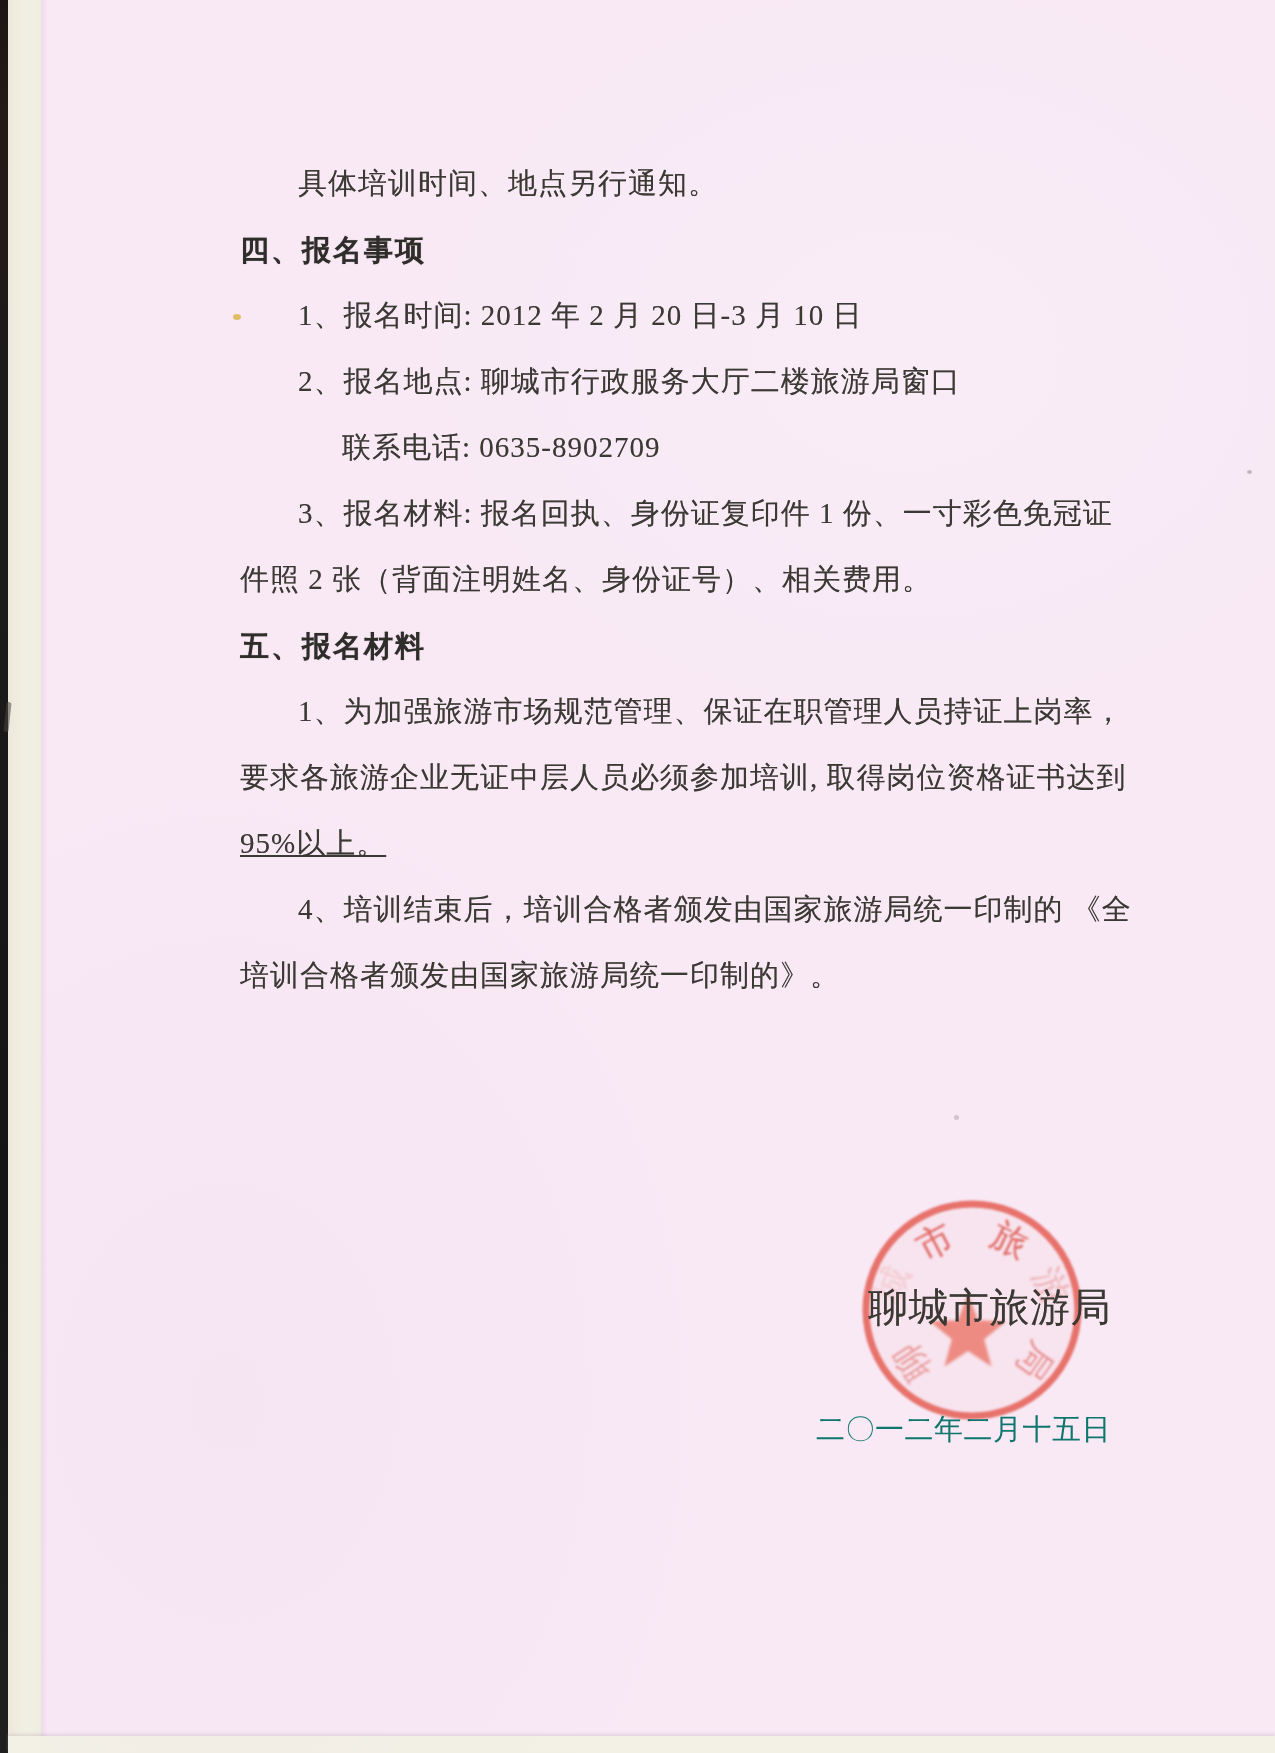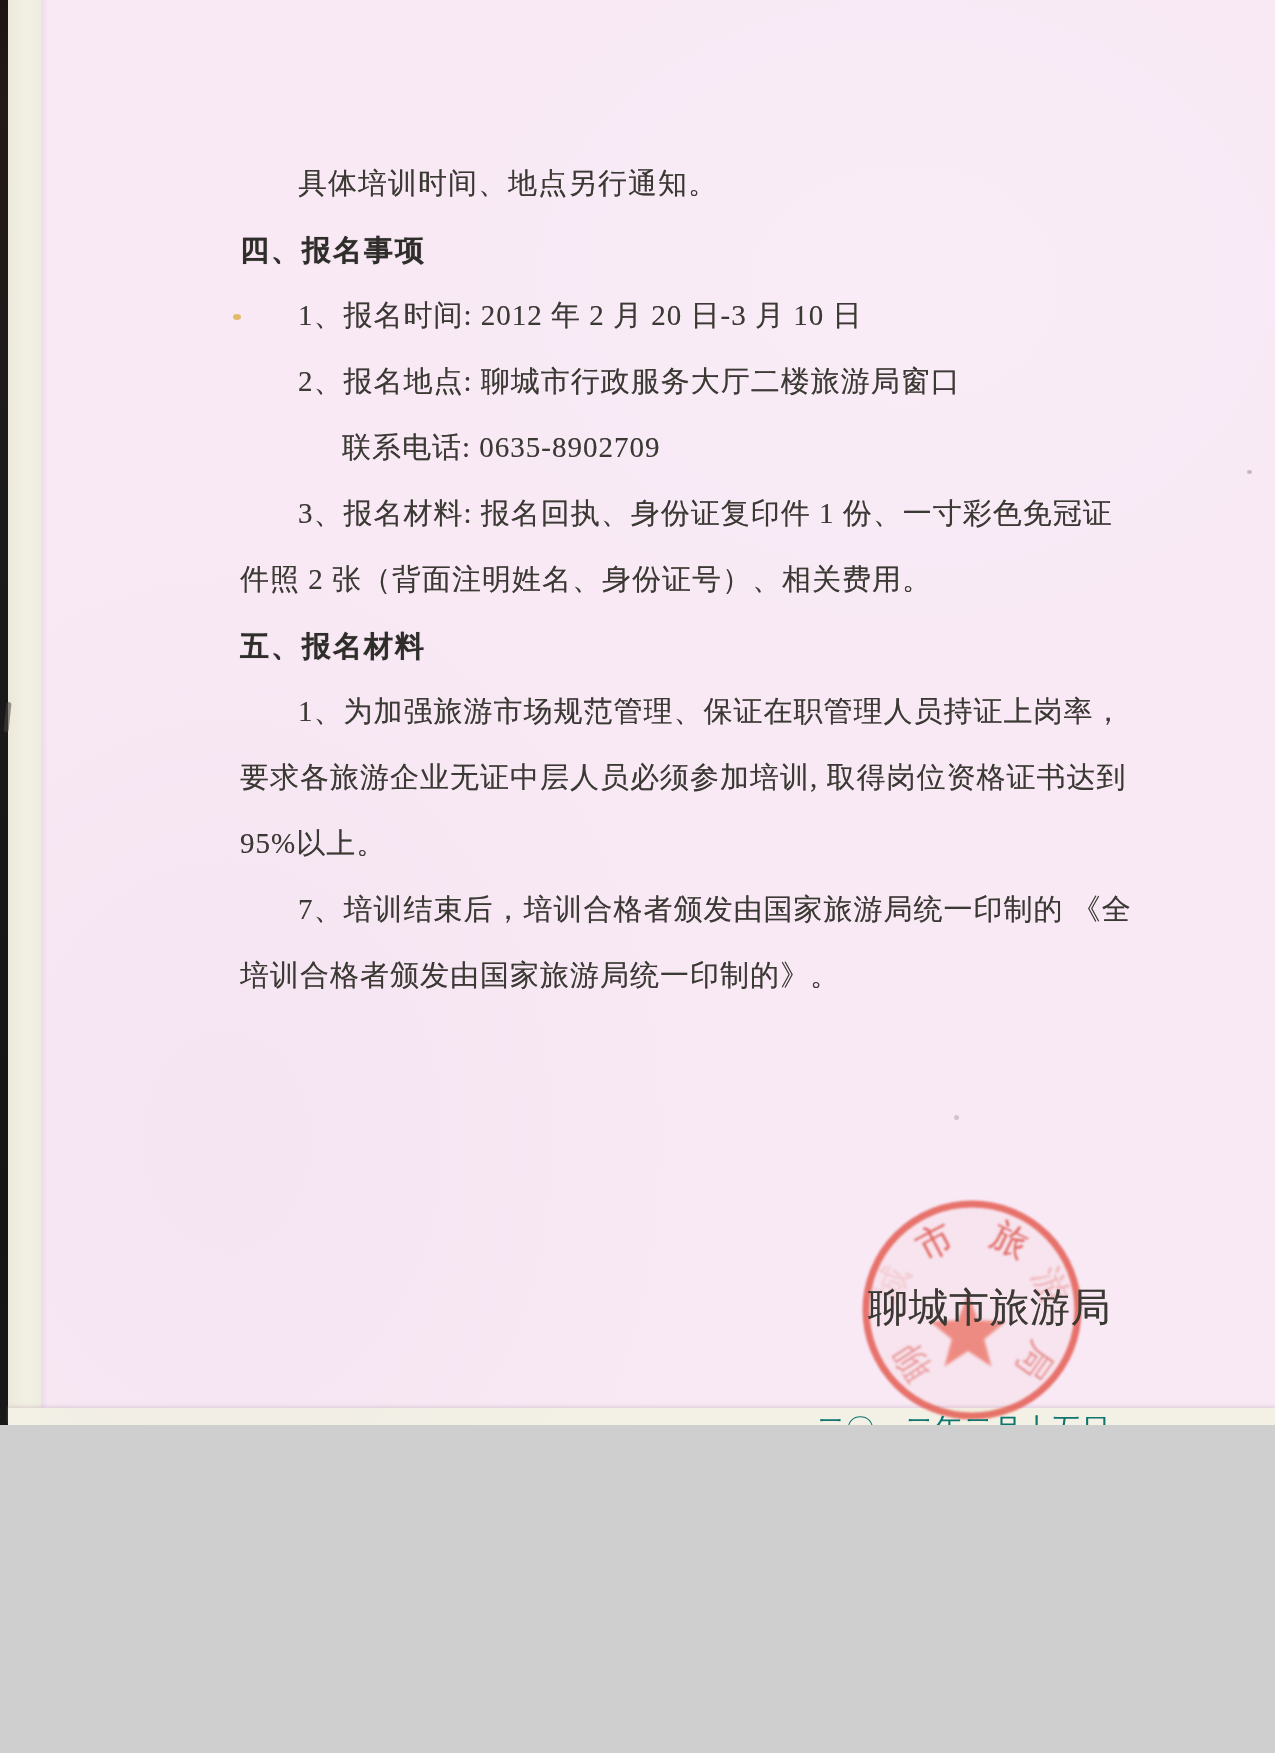--- a/index.html
+++ b/index.html
@@ -1,18 +1,18 @@
 <!DOCTYPE html>
 <html><head>
 <meta charset="utf-8">
 <style>
   html,body{margin:0;padding:0;background:#cfcfcf;}
   .page{
     position:relative;
-    width:1275px;height:1425px;
+    width:1275px;height:1753px;
     background:#f8e9f5;
     overflow:hidden;
     font-family:"Liberation Serif", serif;
   }
   
   .edge-black{
     position:absolute;left:0;top:0;width:8px;height:1753px;
     background:linear-gradient(180deg,#1d1413 0%,#241a18 6%,#1b1b1b 30%,#151515 70%,#1f1f1f 100%);
   }
   .edge-cream{
@@ -99,22 +99,22 @@
   <div class="line" style="left:298px;top:164px;">具体培训时间、地点另行通知。</div>
   <div class="line heading" style="left:240px;top:231px;">四、报名事项</div>
   <div class="line" style="left:298px;top:296px;">1、报名时间: 2012 年 2 月 20 日-3 月 10 日</div>
   <div class="line" style="left:298px;top:362px;text-align:right;">2、报名地点: 聊城市行政服务大厅二楼旅游局窗口</div>
   <div class="line" style="left:342px;top:428px;">联系电话: 0635-8902709</div>
   <div class="line" style="left:298px;top:494px;">3、报名材料: 报名回执、身份证复印件 1 份、一寸彩色免冠证</div>
   <div class="line" style="left:240px;top:560px;">件照 2 张（背面注明姓名、身份证号）、相关费用。</div>
   <div class="line heading" style="left:240px;top:627px;">五、报名材料</div>
   <div class="line" style="left:298px;top:692px;">1、为加强旅游市场规范管理、保证在职管理人员持证上岗率，</div>
   <div class="line" style="left:240px;top:758px;">要求各旅游企业无证中层人员必须参加培训, 取得岗位资格证书达到</div>
-  <div class="line" style="left:240px;top:824px;">95%以上。</div>
-  <div class="line" style="left:298px;top:890px;">7、培训结束后，培训合格者颁发由国家旅游局统一印制的 《全</div>
+  <div class="line" style="left:240px;top:824px;text-decoration:underline;">95%以上。</div>
+  <div class="line" style="left:298px;top:890px;">4、培训结束后，培训合格者颁发由国家旅游局统一印制的 《全</div>
   <div class="line" style="left:240px;top:956px;">培训合格者颁发由国家旅游局统一印制的》。</div>
 
   <div class="signature">聊城市旅游局</div>
   <div class="date">二〇一二年二月十五日</div>
 
   <svg class="seal" viewBox="0 0 260 260">
     <defs>
       <filter id="blur1">
           <feGaussianBlur stdDeviation="0.9"></feGaussianBlur>
         </filter>

